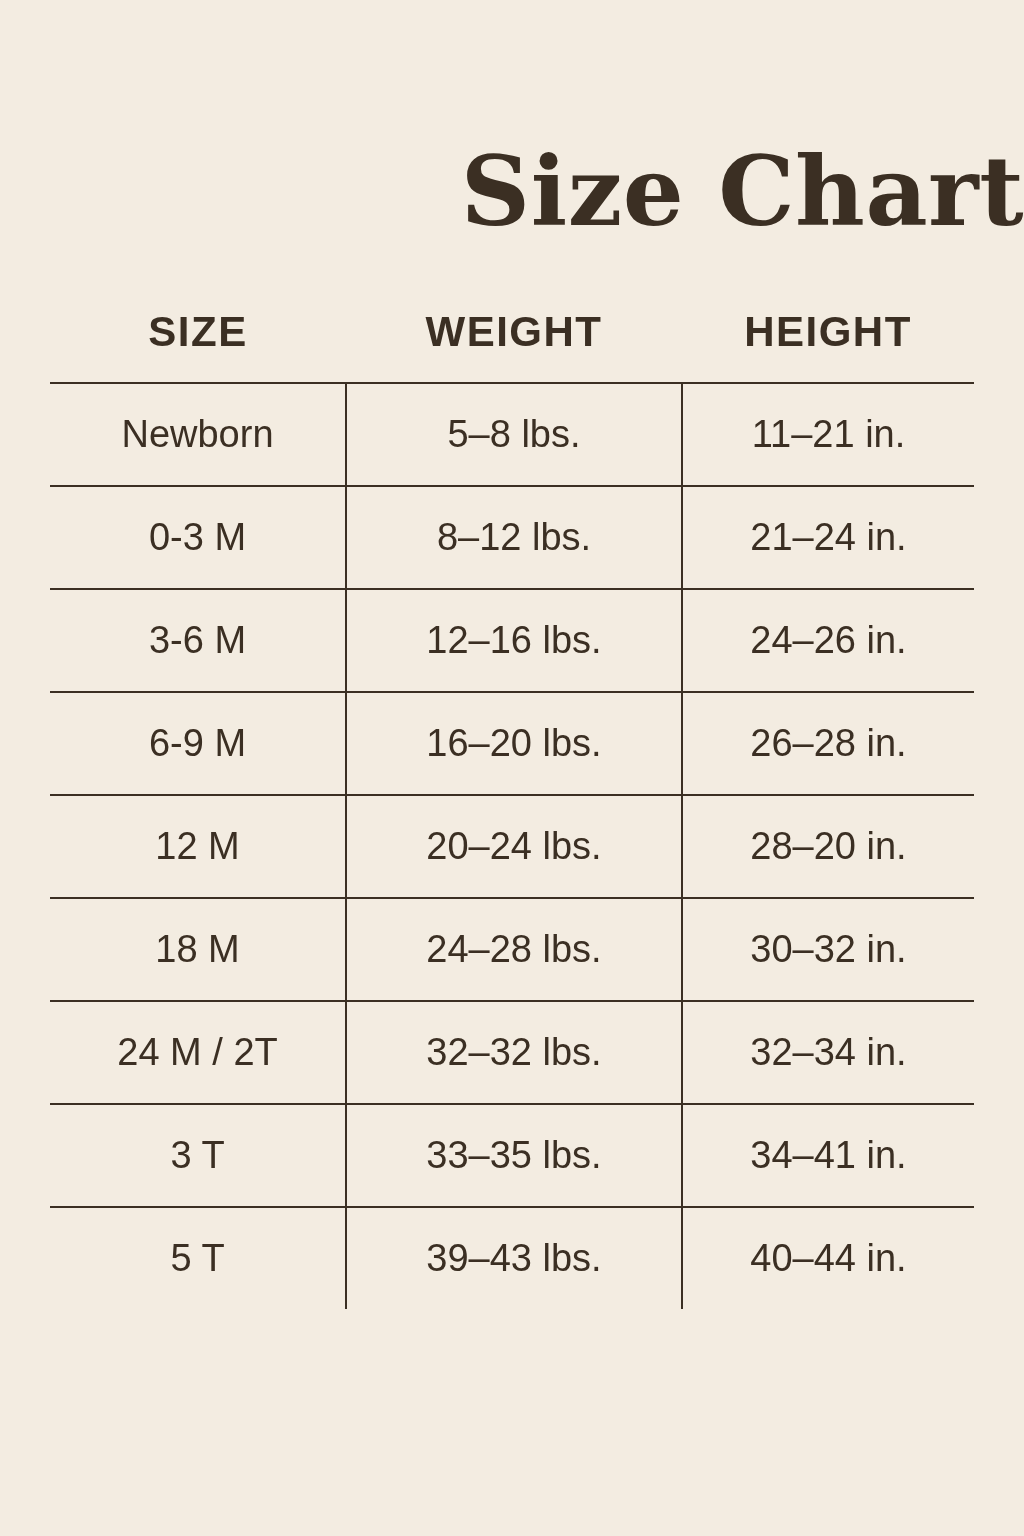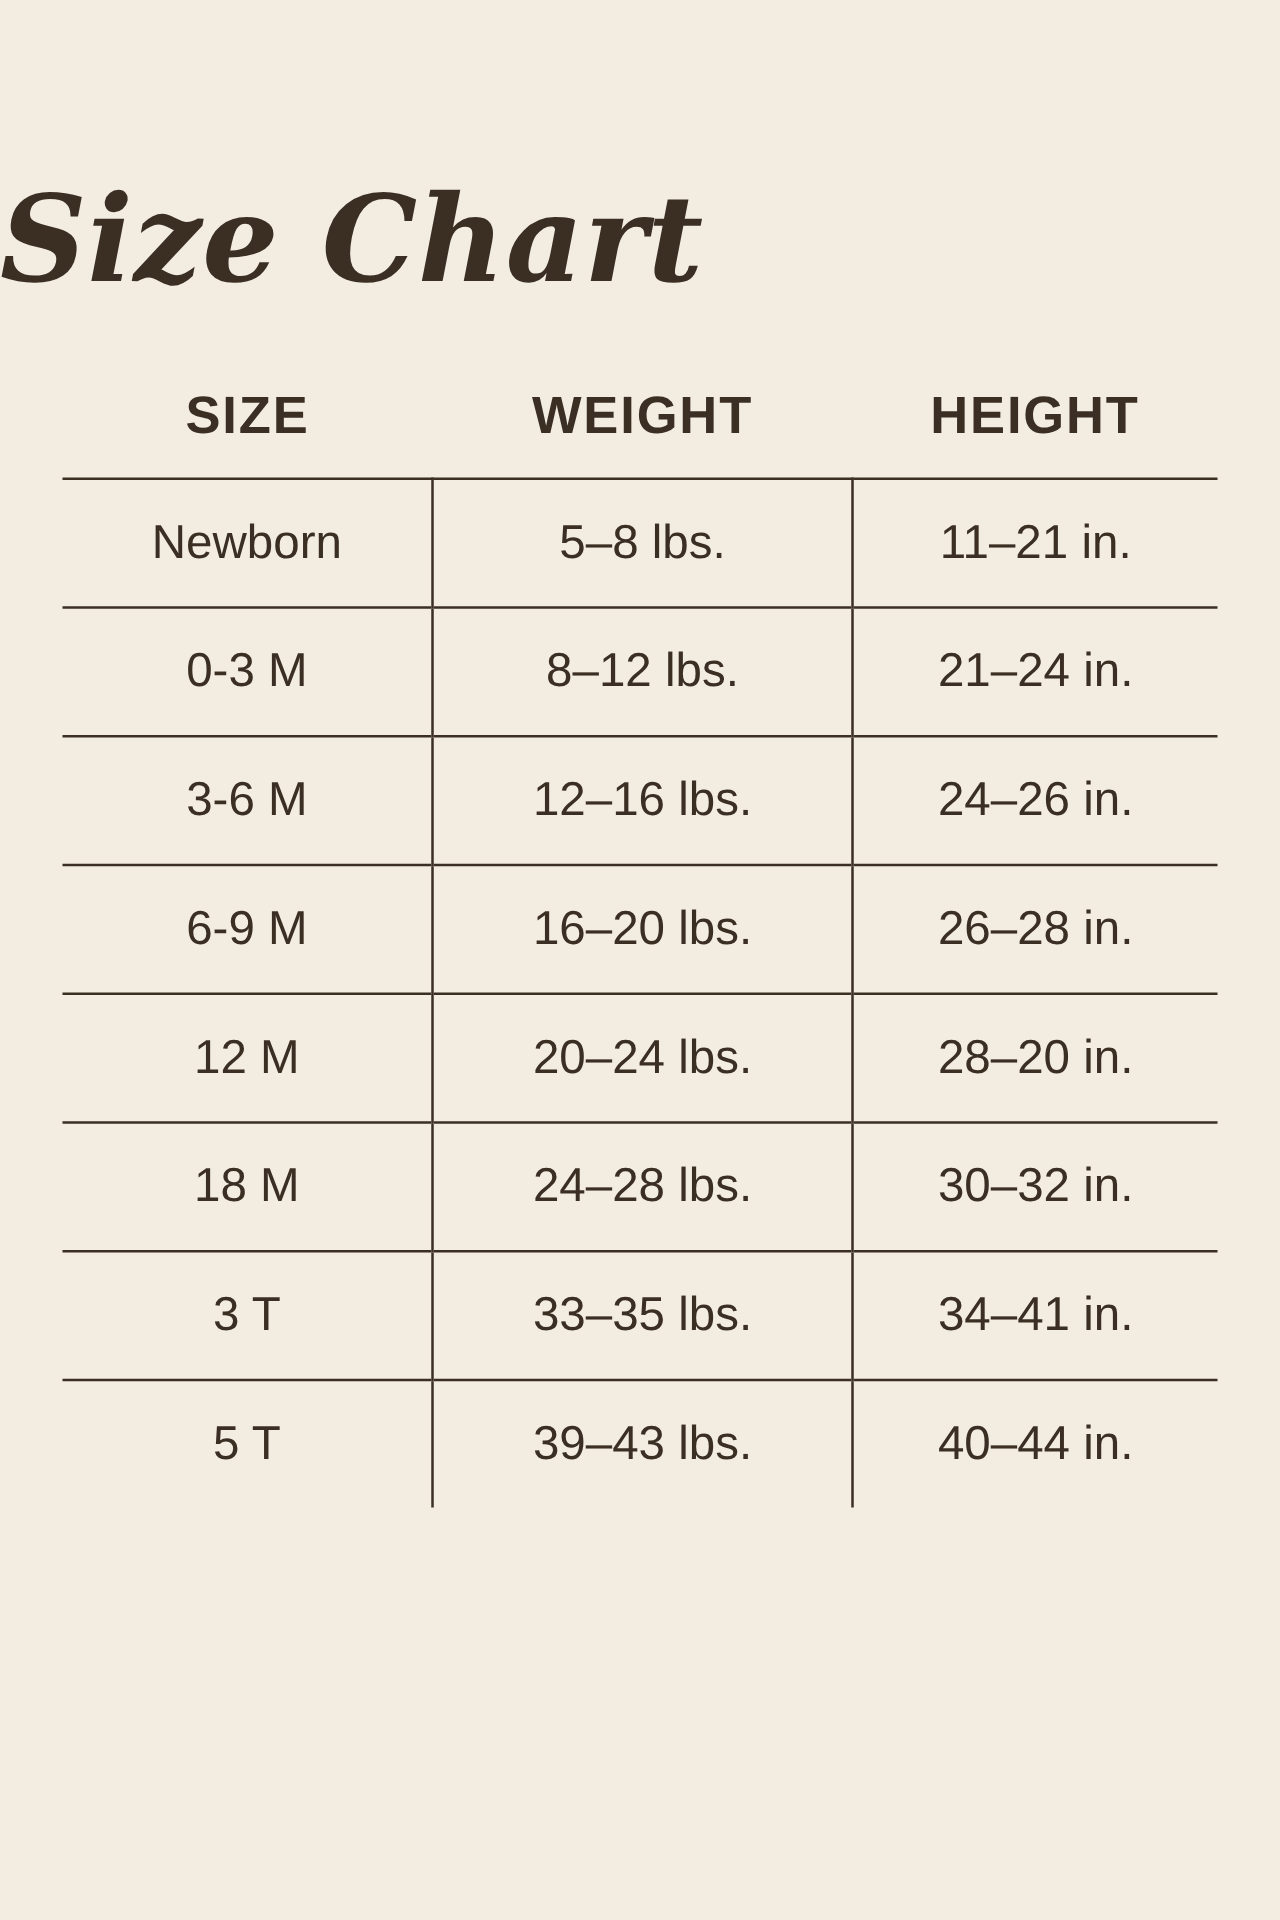--- a/index.html
+++ b/index.html
@@ -15,29 +15,28 @@
     overflow: hidden;
   }
   .page {
     position: relative;
     width: 1024px;
     height: 1536px;
     box-sizing: border-box;
     background: #f3ece1;
   }
   .title {
-    text-align: left;
+    text-align: right;
     font-family: "DejaVu Serif", "Liberation Serif", serif;
     font-weight: 700;
     font-size: 96px;
     letter-spacing: 0.5px;
     color: #3b2f23;
     padding-top: 78px;
     line-height: 1.05;
-    font-style: italic;
   }
   table.size-chart {
     width: 924px;
     margin: 16px auto;
     margin-top: 62px;
     border-collapse: collapse;
     table-layout: fixed;
   }
   table.size-chart col.c1 { width: 296px; }
   table.size-chart col.c2 { width: 336px; }
@@ -120,20 +119,25 @@
         <td class="col-size">12 M</td>
         <td>20–24 lbs.</td>
         <td>28–20 in.</td>
       </tr>
       <tr>
         <td class="col-size">18 M</td>
         <td>24–28 lbs.</td>
         <td>30–32 in.</td>
       </tr>
       <tr>
+        <td class="col-size">24 M / 2T</td>
+        <td>32–32 lbs.</td>
+        <td>32–34 in.</td>
+      </tr>
+      <tr>
         <td class="col-size">3 T</td>
         <td>33–35 lbs.</td>
         <td>34–41 in.</td>
       </tr>
       <tr>
         <td class="col-size">5 T</td>
         <td>39–43 lbs.</td>
         <td>40–44 in.</td>
       </tr>
     </tbody>

